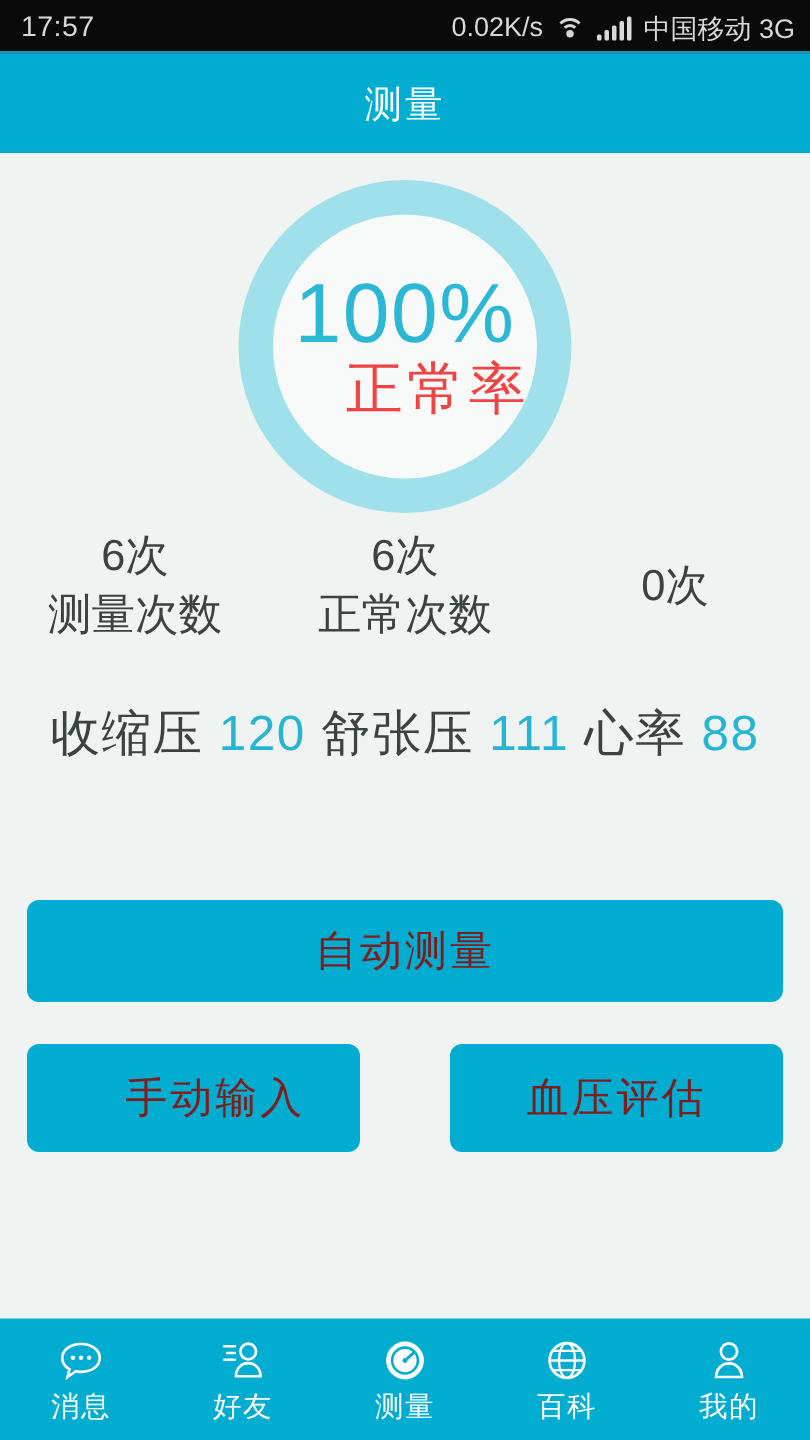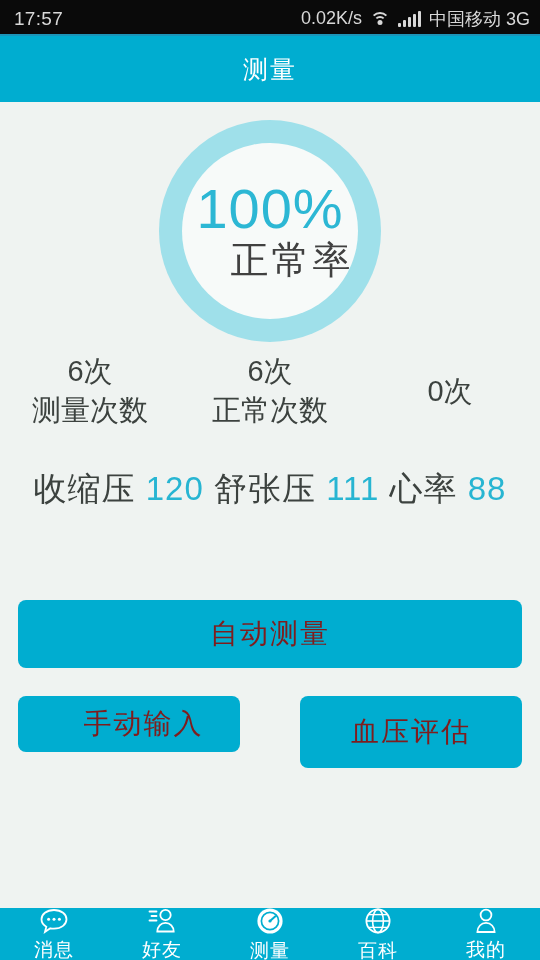--- a/index.html
+++ b/index.html
@@ -58,21 +58,21 @@
   .gauge-wrap{ position:absolute; top:18px; left:0; width:100%;
     display:flex; justify-content:center; }
   .gauge{ position:relative; width:222px; height:222px; border-radius:50%;
     background:#9FE0EA; display:flex; align-items:center;
     justify-content:center; }
   .gauge-inner{ width:176px; height:176px; border-radius:50%;
     background:#F7FAF9; display:flex; flex-direction:column;
     align-items:center; justify-content:center; }
   .gauge-pct{ font-size:56px; color:#2CB7D4; line-height:1.05;
     letter-spacing:1px; }
-  .gauge-lbl{ font-size:38px; color:#404040; line-height:1.15;
+  .gauge-lbl{ font-size:38px; color:#ef4444; line-height:1.15;
     letter-spacing:3px;margin-left:44px; }
 
   
   .stats{ position:absolute; top:250px; left:0; width:100%;
     display:flex;align-items:center; }
   .stat{ flex:1; text-align:center; color:#3C423F; }
   .stat .v{ font-size:29px; line-height:1.35; }
   .stat .l{ font-size:29px; line-height:1.35; }
 
   
@@ -80,26 +80,26 @@
     text-align:center; font-size:33px; color:#3C423F; letter-spacing:1px; }
   .vitals .num{ color:#27B5D2; }
 
   
   .btn{ background:#00ADD0; color:#7f1d1d; border:none; border-radius:8px;
     font-size:28px; letter-spacing:2px; cursor:pointer;
     font-family:"Liberation Sans","DejaVu Sans",sans-serif; }
   .btn-primary{ position:absolute; top:498px; left:18px; width:504px;
     height:68px; }
   .btn-half-left{ position:absolute; top:594px; left:18px; width:222px;
-    height:56px;padding-left:29px; }
+    height:72px;padding-left:29px; }
   .btn-half-right{ position:absolute; top:594px; left:300px; width:222px;
     height:72px; }
 
   
-  .navbar{ position:absolute; bottom:0; left:0; width:540px; height:52px;
+  .navbar{ position:absolute; bottom:0; left:0; width:540px; height:81px;
     background:#00ADD0; display:flex; }
   .navitem{ flex:1; display:flex; flex-direction:column; align-items:center;
     justify-content:center; gap:2px; cursor:pointer; padding-top:2px; }
   .navitem .nlabel{ color:#FFFFFF; font-size:19px; letter-spacing:1px; }
   .nicon{ width:34px; height:32px; display:flex; align-items:center;
     justify-content:center; }
   .nicon svg{ display:block; }
 </style>
 </head>
 <body>

